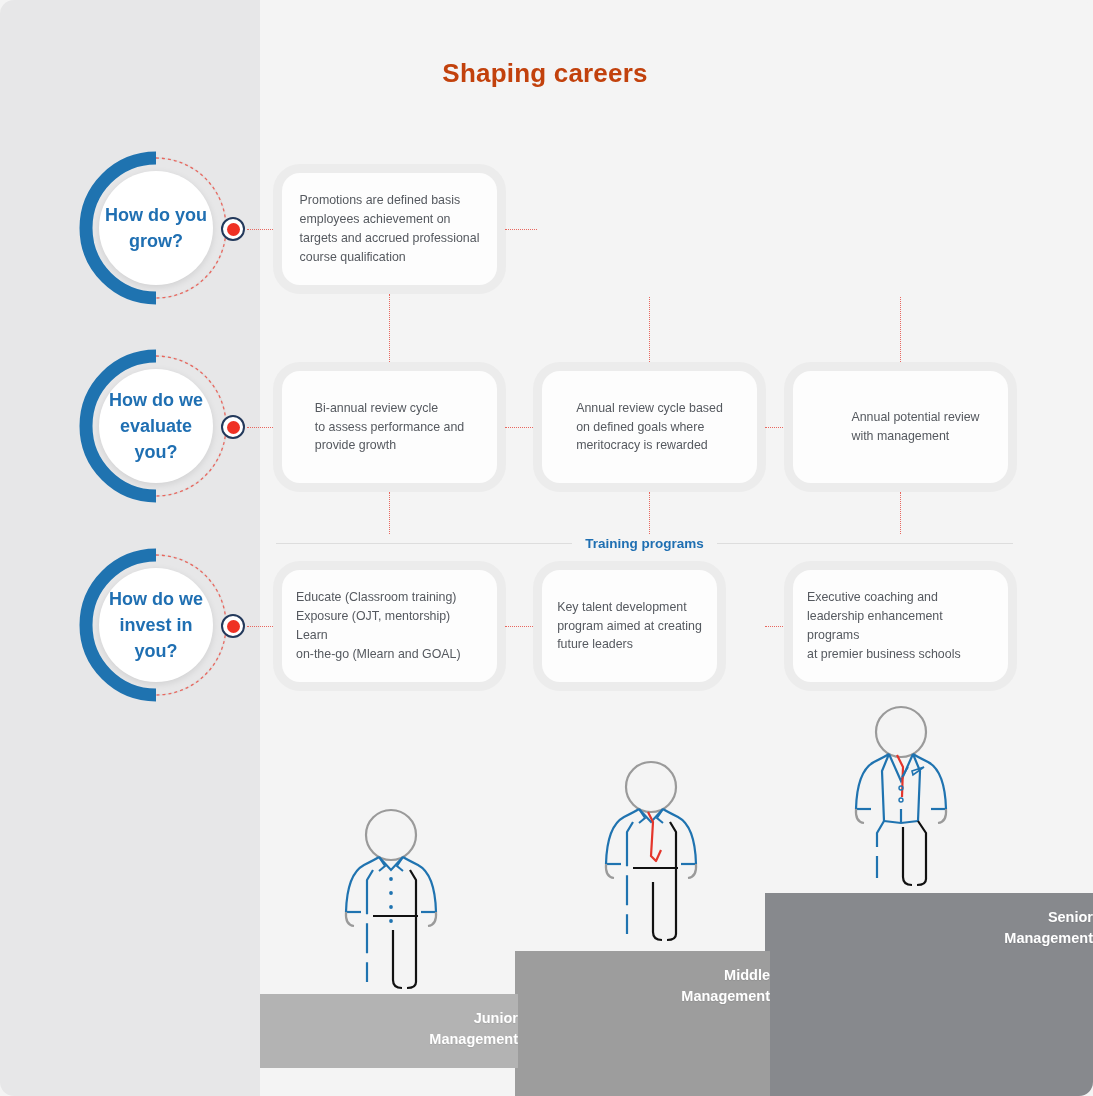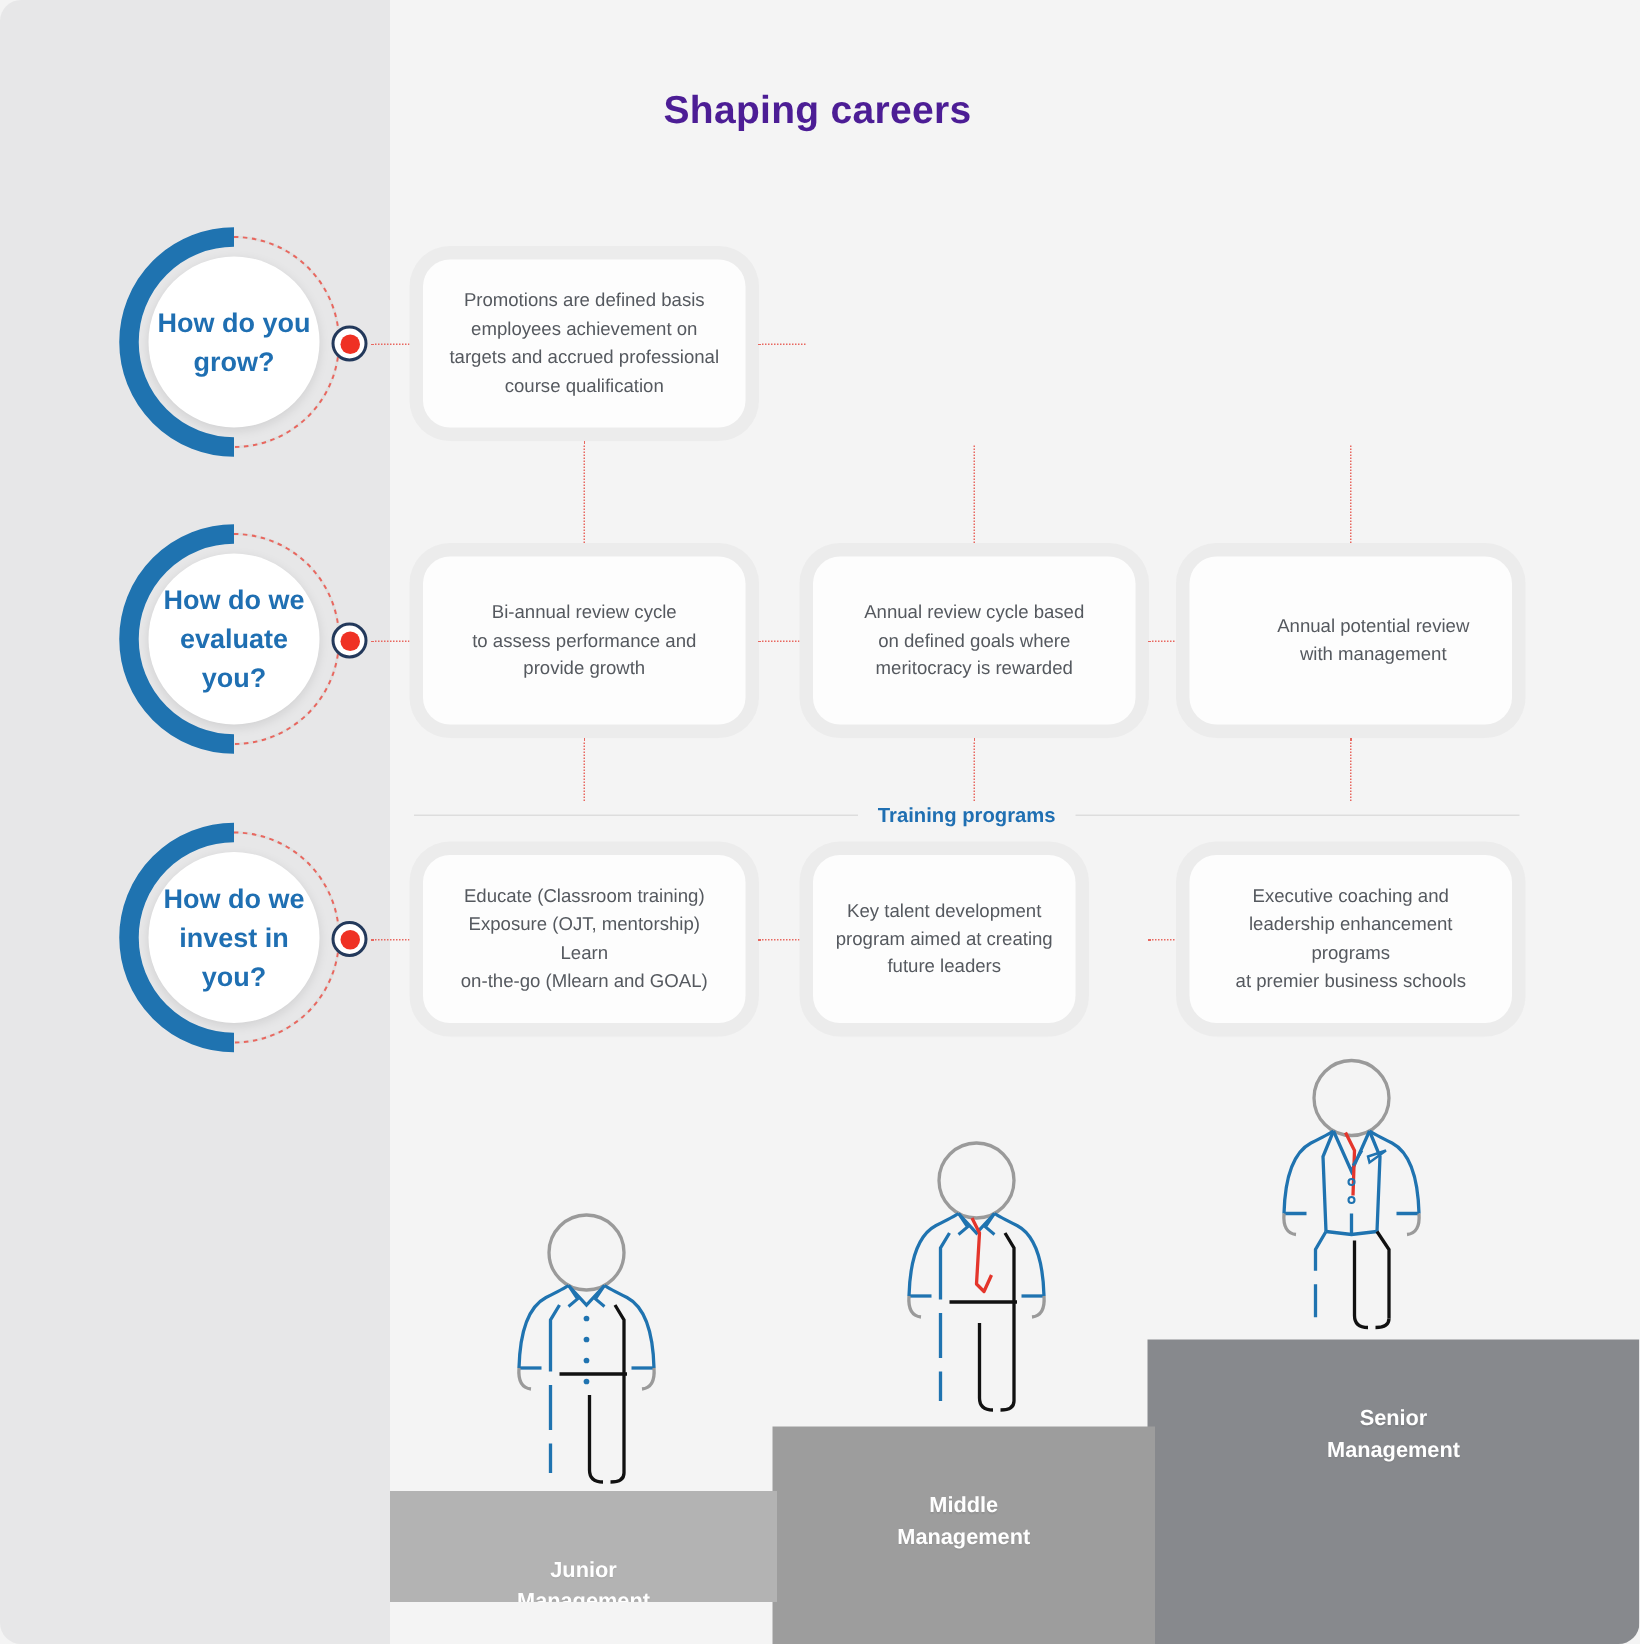--- a/index.html
+++ b/index.html
@@ -14,21 +14,21 @@
   
   .left-panel{
     position:absolute;left:0;top:0;width:260px;height:1096px;
     background:#e7e7e8;
   }
 
   
   .title{
     position:absolute;left:260px;top:58px;width:570px;
     text-align:center;
-    font-size:26px;font-weight:bold;color:#4c1d95;
+    font-size:26px;font-weight:bold;color:#c2410c;
     letter-spacing:.2px;
   }
 
   
   .badge{position:absolute;width:168px;height:168px;}
   .badge .arc{
     position:absolute;left:0;top:0;width:168px;height:168px;
   }
   .badge .inner{
     position:absolute;left:27px;top:27px;width:114px;height:114px;
@@ -55,40 +55,40 @@
   .vdots{
     position:absolute;width:0;border-left:1.6px dotted #e8675f;
   }
 
   
   .card{
     position:absolute;background:#fdfdfd;
     border-radius:18px;
     box-shadow:0 0 0 9px #ececec, 0 3px 9px rgba(0,0,0,.055);
     display:flex;align-items:center;justify-content:center;
-    text-align:center;box-sizing:border-box;padding:8px 14px;
+    box-sizing:border-box;padding:8px 14px;
   }
   .card span{
     font-size:12.4px;color:#55595f;line-height:1.52;white-space:pre-line;
   }
 
   
   .divider{position:absolute;left:276px;top:534px;width:737px;height:18px;
     display:flex;align-items:center;}
   .divider .ln{flex:1;height:1px;background:#dddddd;}
   .divider .lbl{
     font-size:13.5px;font-weight:bold;color:#1f6fb2;padding:0 13px;white-space:nowrap;
   }
 
   
   .podium{position:absolute;overflow:hidden;}
   .podium .ptxt{
-    position:absolute;left:0;right:0;top:14px;text-align:center;
+    position:absolute;left:0;right:0;top:14px;text-align:right;
     color:#ffffff;font-weight:bold;font-size:14.5px;line-height:1.42;
-    white-space:pre-line;text-shadow:0 1px 1px rgba(0,0,0,.08);margin-top:29px;
+    white-space:pre-line;text-shadow:0 1px 1px rgba(0,0,0,.08);
   }
 
   .figure{position:absolute;}
 </style>
 </head>
 <body>
 
 <div id="root">
 
   <div class="left-panel"></div>

